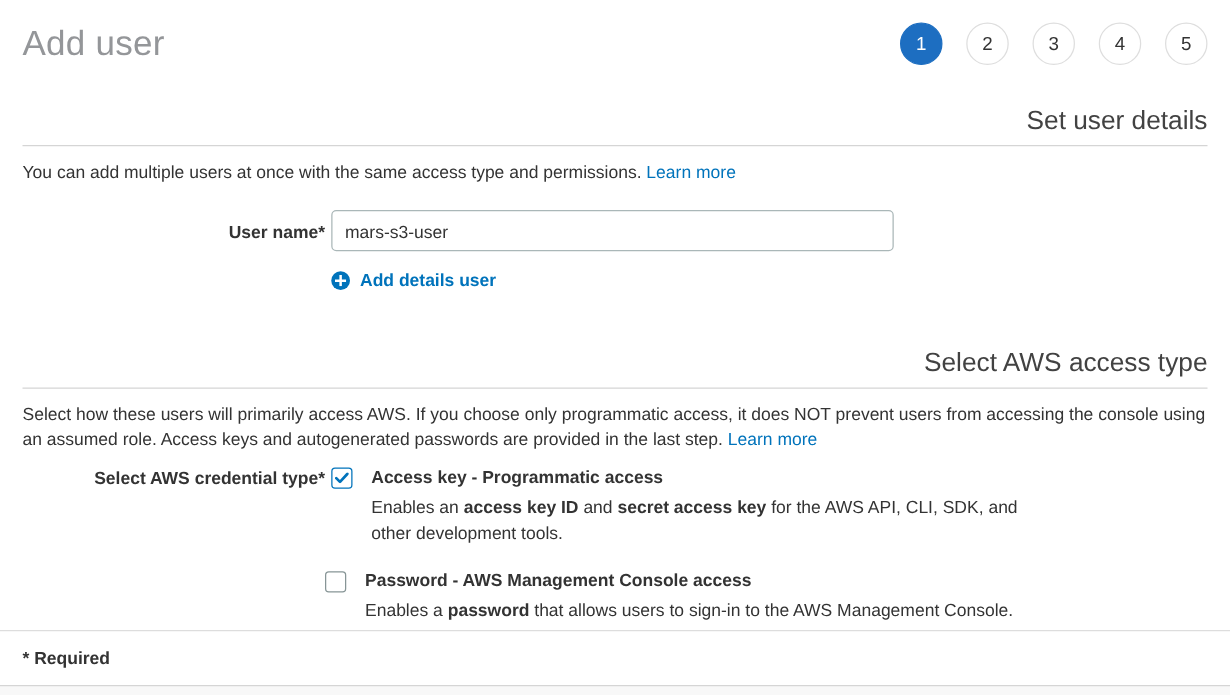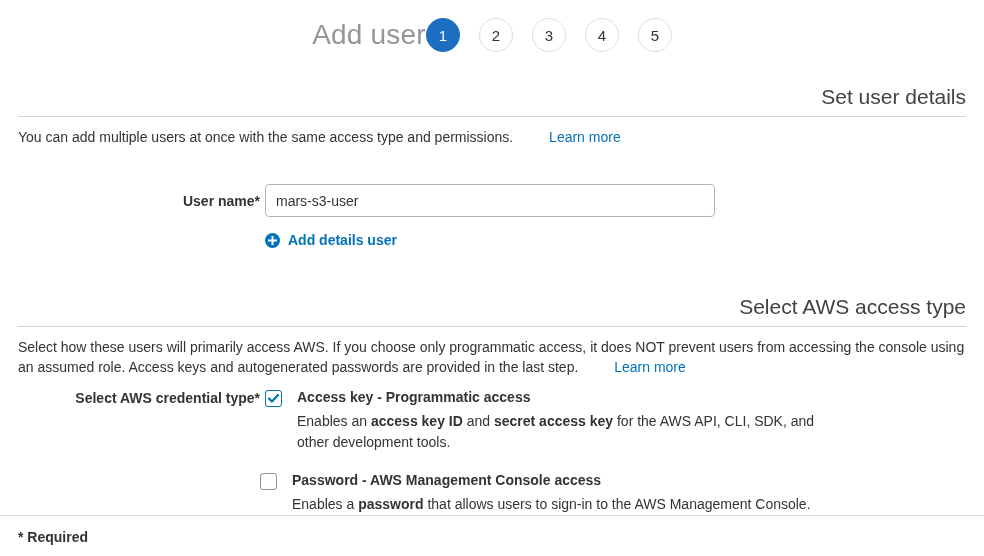--- a/index.html
+++ b/index.html
@@ -16,21 +16,21 @@
     height: 556px;
     display: flex;
     flex-direction: column;
     position: relative;
   }
   .content { padding: 0 18px; }
 
   
   .header-row {
     display: flex;
-    justify-content: center;
+    justify-content: space-between;
     align-items: center;
     padding: 18px 18px 0 18px;
   }
   .page-title {
     font-size: 28px;
     font-weight: 400;
     color: #949699;
     letter-spacing: 0.2px;
   }
   .steps { display: flex; gap: 19px; margin-right: 0px; }
@@ -65,29 +65,28 @@
   .intro {
     font-size: 14px;
     line-height: 20px;
     color: #333;
     margin-top: 10px;
   }
   a.link {
     color: #0073bb;
     text-decoration: none;
     cursor: pointer;
-    margin-left: 32px;
   }
   b { font-weight: bold; }
 
   
   .form-row {
     display: flex;
     align-items: flex-start;
-    margin-top: 37px;
+    margin-top: 21px;
   }
   .form-label {
     width: 242px;
     text-align: right;
     font-weight: bold;
     font-size: 14px;
     color: #333;
     padding-top: 9px;
     flex-shrink: 0;
   }

